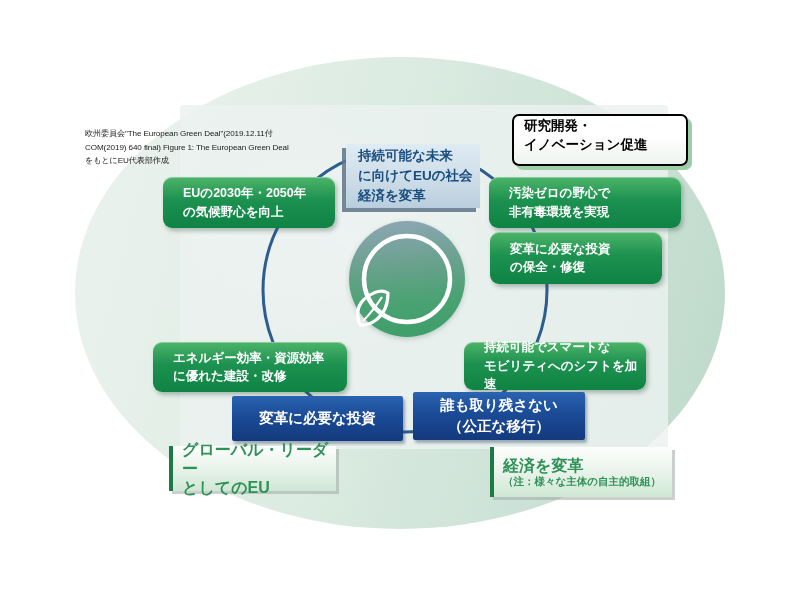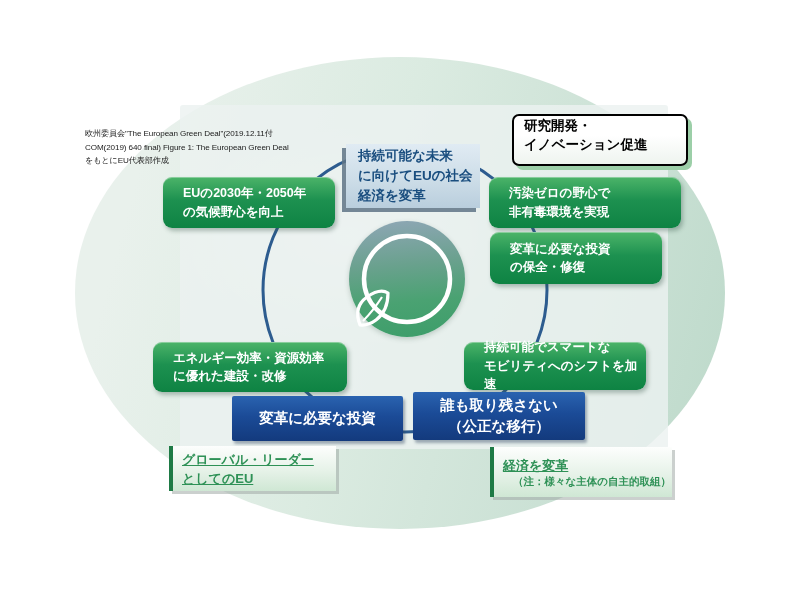--- a/index.html
+++ b/index.html
@@ -70,24 +70,24 @@
     box-shadow:2px 3px 3px rgba(40,60,90,0.4);
   }
   .blue-box .txt{color:#fff;font-weight:bold;font-size:14.5px;line-height:21px;
     white-space:pre-line;text-align:center;}
   
   .pale-box{
     background:linear-gradient(180deg,#fdfefd 0%,#e6f2e8 55%,#cfe7d4 100%);
     border-left:4px solid #1e7a45;box-shadow:3px 3px 0 rgba(160,170,165,0.55);
     display:flex;flex-direction:column;justify-content:center;box-sizing:border-box;
   }
-  .pale-box .txt{color:#2e9156;font-weight:bold;font-size:13px;line-height:19px;
-    white-space:pre-line;padding-left:9px;text-decoration:underline;}
+  .pale-box .txt{color:#2e9156;font-weight:bold;font-size:16px;line-height:19px;
+    white-space:pre-line;padding-left:9px;}
   .pale-box .note{color:#2e9156;font-weight:bold;font-size:10.5px;line-height:14px;
-    white-space:pre-line;padding-left:19px;}
+    white-space:pre-line;padding-left:9px;}
 </style>
 </head>
 <body>
 
 <div id="canvas">
 
   <div id="bg-ellipse" class="abs"></div>
   <div id="highlight-panel" class="abs"></div>
 
   <svg id="ring-svg" class="abs" viewBox="0 0 800 600">

